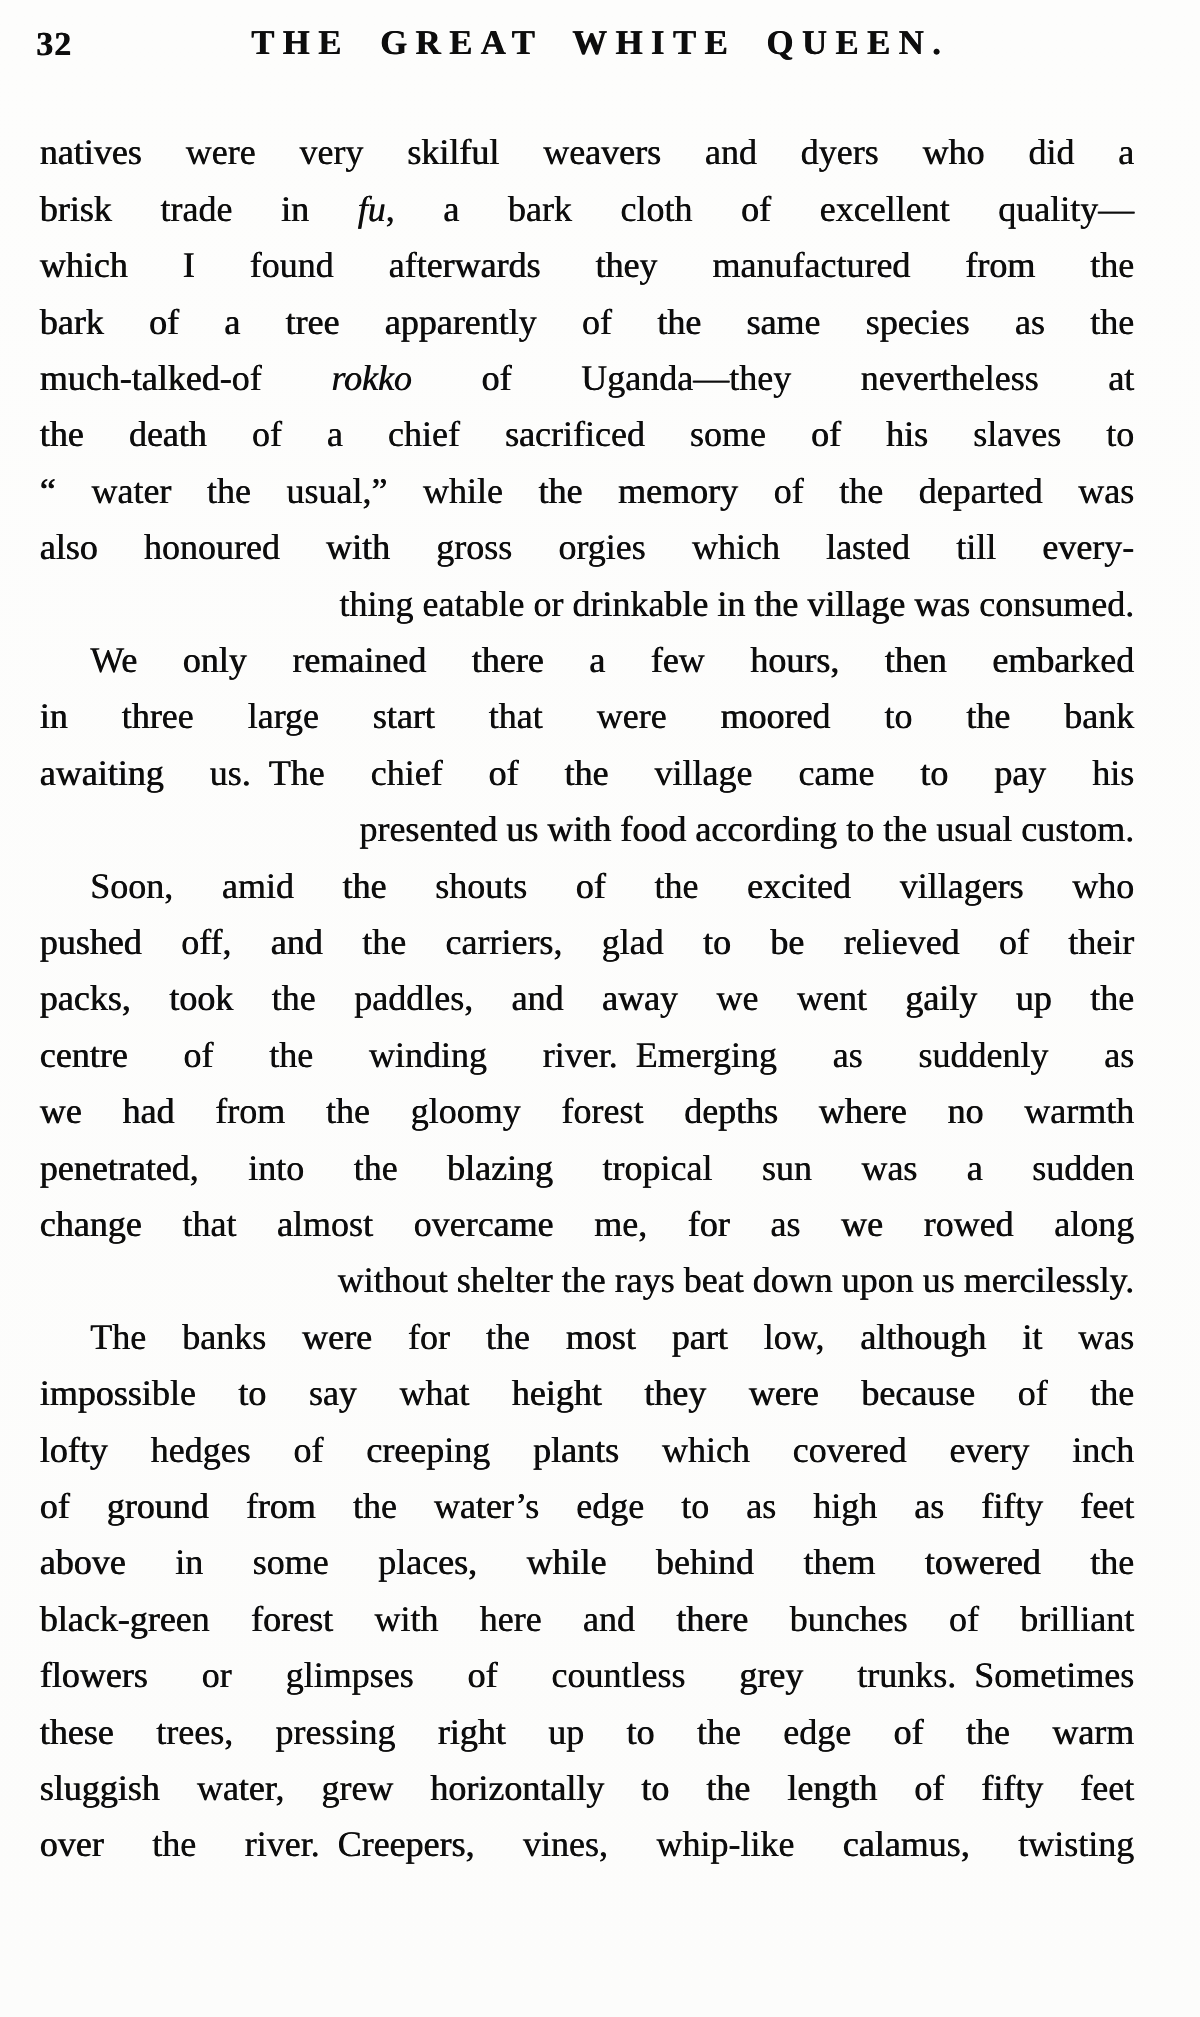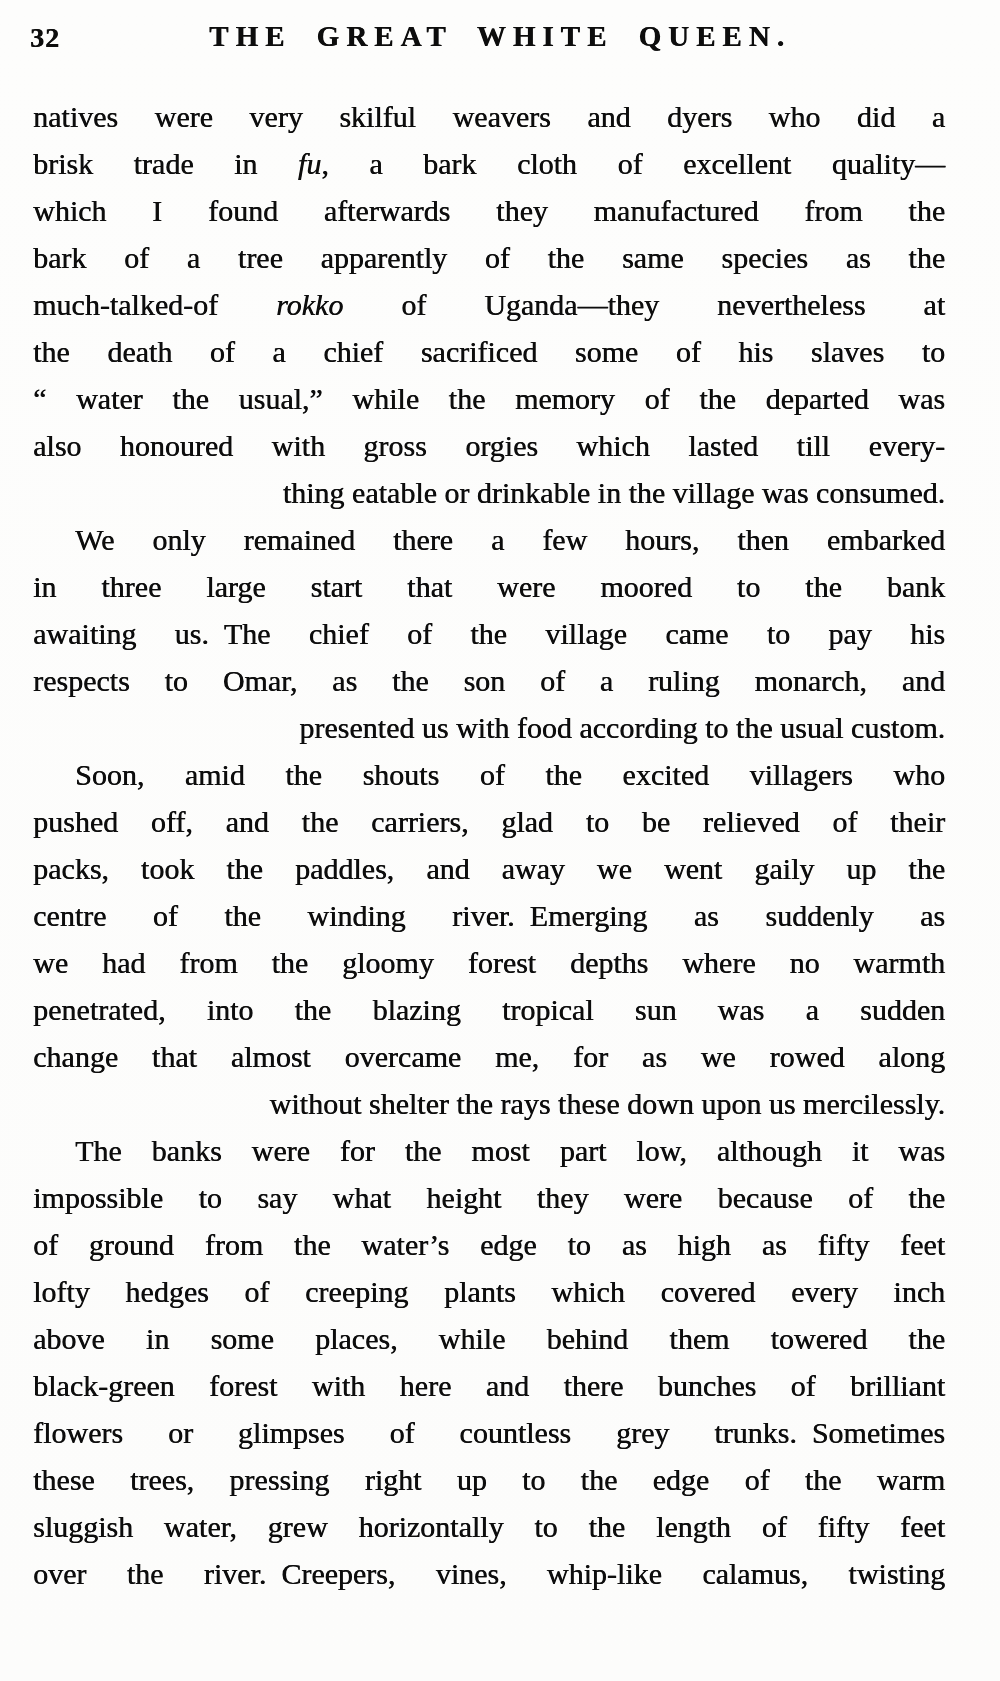--- a/index.html
+++ b/index.html
@@ -46,21 +46,21 @@
     font-weight: bold;
     letter-spacing: 7px;
     word-spacing: 11px;
     text-shadow: 0.5px 0 0 currentColor;
     white-space: nowrap;
   }
   
   .textblock {
     position: absolute;
     left: 33px;
-    top: 93px;
+    top: 104px;
     width: 912px;
     font-size: 30px;
     line-height: 47px;
     text-shadow: 0.5px 0 0 currentColor; 
   }
   .ln { min-height: 47px; }
   .j { text-align: justify; text-align-last: justify; }
   .l { text-align: right; }
   .ind { text-indent: 42px; }
   em { font-style: italic; }
@@ -81,34 +81,33 @@
     <div class="ln j">which I found afterwards they manufactured from the</div>
     <div class="ln j">bark of a tree apparently of the same species as the</div>
     <div class="ln j"><span>much-talked-of </span><em>rokko</em><span> of Uganda—they nevertheless at</span></div>
     <div class="ln j">the death of a chief sacrificed some of his slaves to</div>
     <div class="ln j">“ water the usual,” while the memory of the departed was</div>
     <div class="ln j">also honoured with gross orgies which lasted till every-</div>
     <div class="ln l">thing eatable or drinkable in the village was consumed.</div>
     <div class="ln j ind">We only remained there a few hours, then embarked</div>
     <div class="ln j">in three large start that were moored to the bank</div>
     <div class="ln j">awaiting us. The chief of the village came to pay his</div>
-    <div class="ln j">respects to Omar, as the son of a ruling monarch, and</div>
     <div class="ln l">presented us with food according to the usual custom.</div>
     <div class="ln j ind">Soon, amid the shouts of the excited villagers who</div>
     <div class="ln j">pushed off, and the carriers, glad to be relieved of their</div>
     <div class="ln j">packs, took the paddles, and away we went gaily up the</div>
     <div class="ln j">centre of the winding river. Emerging as suddenly as</div>
     <div class="ln j">we had from the gloomy forest depths where no warmth</div>
     <div class="ln j">penetrated, into the blazing tropical sun was a sudden</div>
     <div class="ln j">change that almost overcame me, for as we rowed along</div>
-    <div class="ln l">without shelter the rays these down upon us mercilessly.</div>
+    <div class="ln l">without shelter the rays beat down upon us mercilessly.</div>
     <div class="ln j ind">The banks were for the most part low, although it was</div>
     <div class="ln j">impossible to say what height they were because of the</div>
+    <div class="ln j">lofty hedges of creeping plants which covered every inch</div>
     <div class="ln j">of ground from the water’s edge to as high as fifty feet</div>
-    <div class="ln j">lofty hedges of creeping plants which covered every inch</div>
     <div class="ln j">above in some places, while behind them towered the</div>
     <div class="ln j">black-green forest with here and there bunches of brilliant</div>
     <div class="ln j">flowers or glimpses of countless grey trunks. Sometimes</div>
     <div class="ln j">these trees, pressing right up to the edge of the warm</div>
     <div class="ln j">sluggish water, grew horizontally to the length of fifty feet</div>
     <div class="ln j">over the river. Creepers, vines, whip-like calamus, twisting</div>
   </div>
 
 </div>
 

